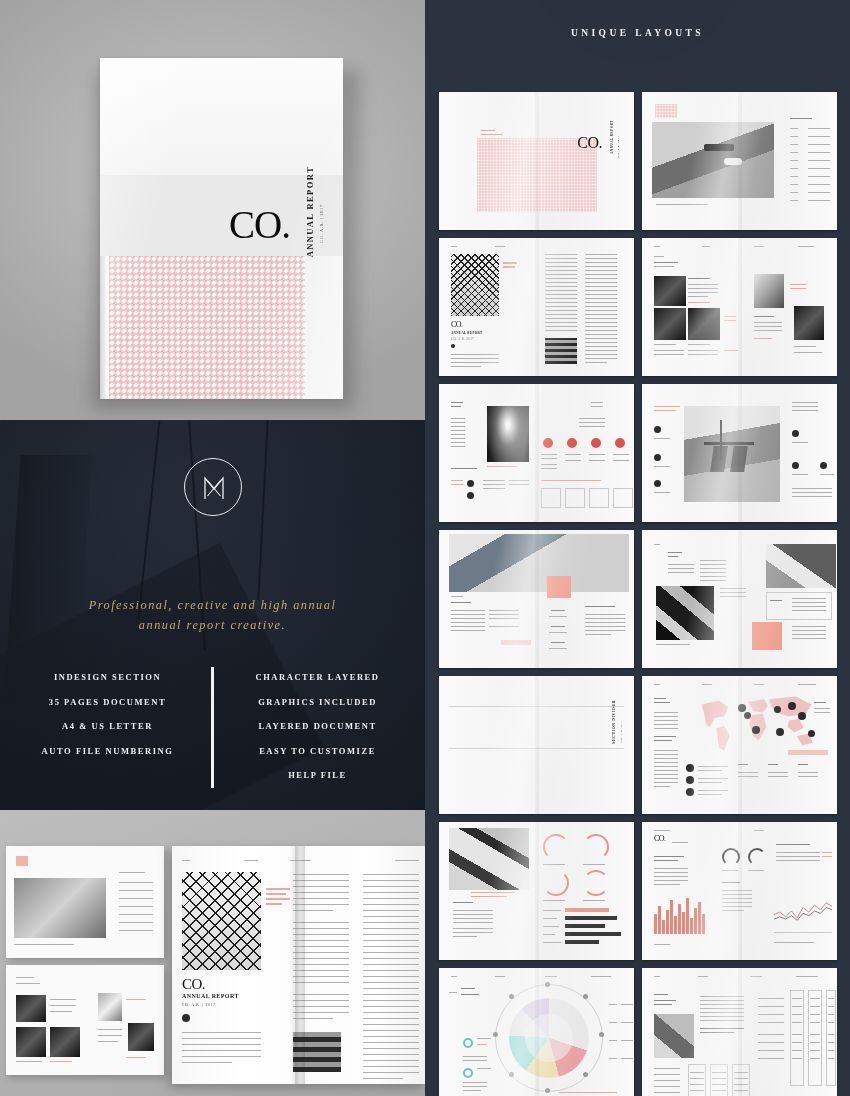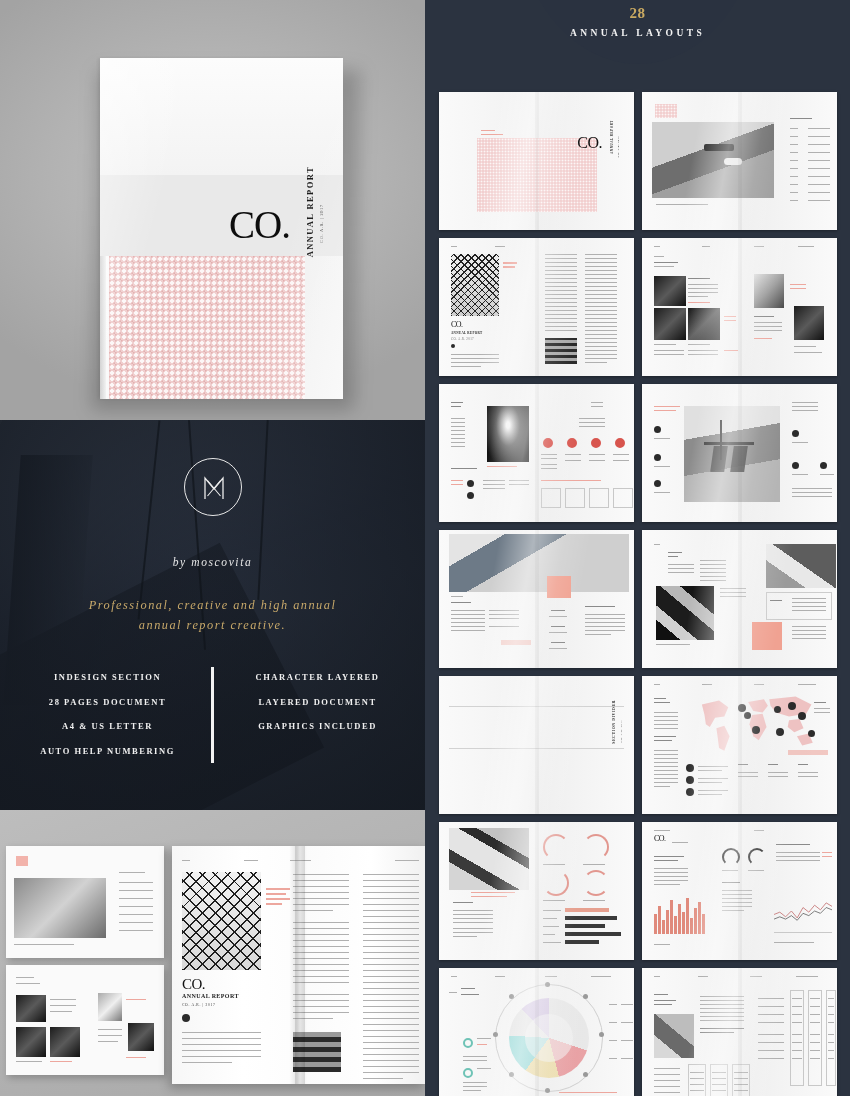--- a/index.html
+++ b/index.html
@@ -240,38 +240,39 @@
       <div class="hero-inner">
         <div class="logo-wrap">
           <div class="logo-circle">
             <svg width="58" height="58" viewBox="0 0 58 58" style="display:block">
               <path d="M20 40 L20 19 L29 30 L38 19 L38 40" fill="none" stroke="#ededed" stroke-width="1.3"></path>
               <path d="M20 19 L38 40 M38 19 L20 40" fill="none" stroke="#ededed" stroke-width="1.1" opacity="0"></path>
               <path d="M22.5 21.5 L35.5 37 M35.5 21.5 L22.5 37" fill="none" stroke="#ededed" stroke-width="1.1"></path>
             </svg>
           </div>
         </div>
-        <div class="hero-by">by moscovita</div>
         <div class="hero-tag">
           <span>Professional, creative and high annual</span><br>
           <span>annual report creative.</span>
         </div>
 
         <div class="feat">
           <div class="feat-col">
             <div class="fi">INDESIGN SECTION</div>
-            <div class="fi">28 PAGES DOCUMENT</div>
+            <div class="fi">35 PAGES DOCUMENT</div>
             <div class="fi">A4 &amp; US LETTER</div>
-            <div class="fi">AUTO HELP NUMBERING</div>
+            <div class="fi">AUTO FILE NUMBERING</div>
           </div>
           <div class="feat-div"></div>
           <div class="feat-col">
             <div class="fi">CHARACTER LAYERED</div>
+            <div class="fi">GRAPHICS INCLUDED</div>
             <div class="fi">LAYERED DOCUMENT</div>
-            <div class="fi">GRAPHICS INCLUDED</div>
+            <div class="fi">EASY TO CUSTOMIZE</div>
+            <div class="fi">HELP FILE</div>
           </div>
         </div>
       </div>
     </div>
 
     <div class="mock">
 
       <div class="mock-sheet" style="left:6px;top:36px;width:158px;height:112px;">
         <div class="pkbox" style="left:10px;top:10px;width:12px;height:10px;background:#f2b3ab;"></div>
         <div class="imgbox" style="left:8px;top:32px;width:92px;height:60px;background:linear-gradient(135deg,#8a8a8a,#d2d2d2,#6b6b6b);"></div>
@@ -403,22 +404,21 @@
           </div>
         </div>
         <div style="position:absolute;left:50%;top:0;bottom:0;width:10px;transform:translateX(-50%);
                     background:linear-gradient(90deg,rgba(0,0,0,.13),rgba(0,0,0,.02),rgba(0,0,0,.13));"></div>
       </div>
     </div>
   </div>
 
   <div class="right-col">
     <div class="hdr-circle"></div>
-    <div class="hdr-count">28</div>
-    <div class="hdr-label">ANNUAL LAYOUTS</div>
+    <div class="hdr-label">UNIQUE LAYOUTS</div>
 
     <div class="grid">
 
       <div class="spread">
         <div class="pg l"></div>
           <div class="pg r"></div>
         <div class="pkpat" style="left:38px;top:46px;width:120px;height:74px;"></div>
         <div class="tl p" style="left:42px;top:38px;width:14px;"></div>
         <div class="tl p" style="left:42px;top:42px;width:22px;"></div>
         <div class="cobig" style="right:32px;top:42px;font-size:16px;">CO.</div>

